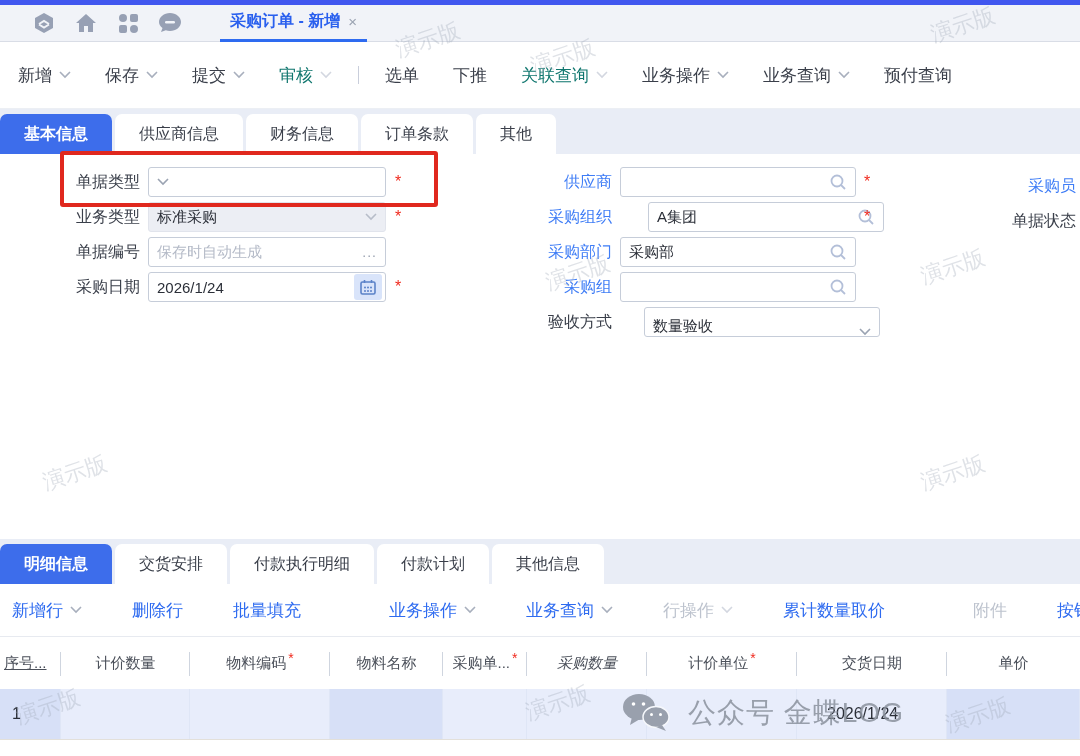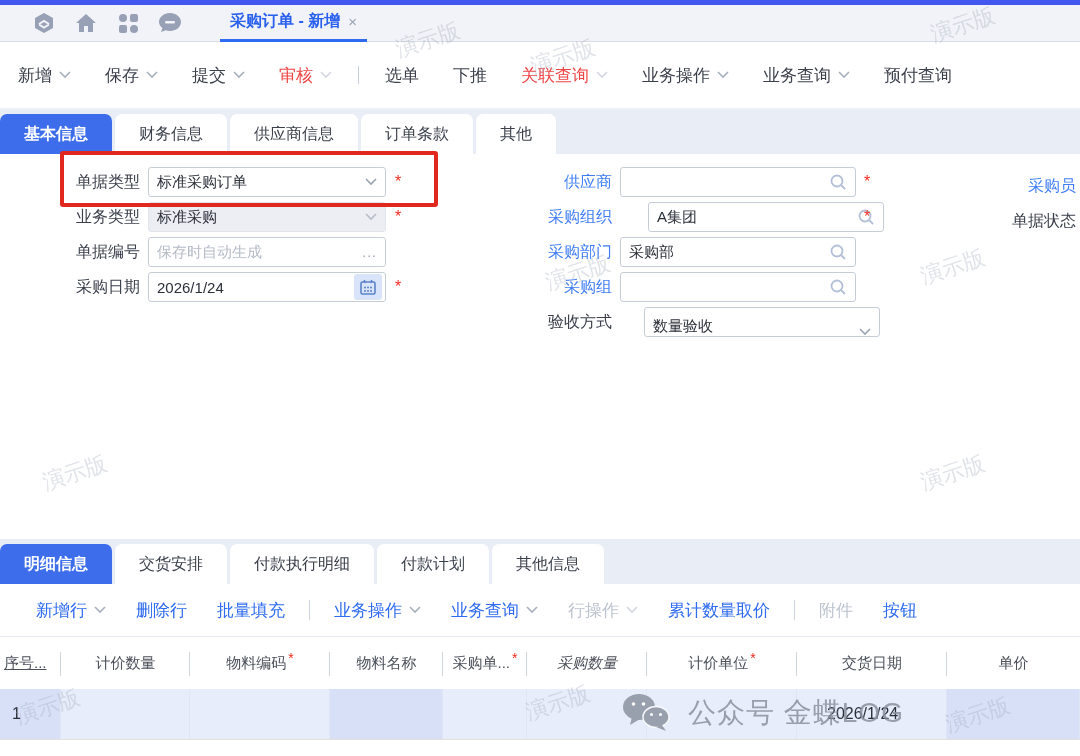--- a/index.html
+++ b/index.html
@@ -16,21 +16,21 @@
   .doc-tab { margin-left:38px; height:37px; display:flex; align-items:center; gap:8px;
     border-bottom:3px solid #2e6bf0; padding:0 10px; }
   .doc-tab .t { color:#2a60ee; font-weight:bold; font-size:16px; }
   .doc-tab .x { color:#9aa2b1; font-size:15px; cursor:pointer; }
 
   
   .toolbar { height:67px; background:#fff; display:flex; align-items:center;
     padding-left:18px; border-bottom:1px solid #eceff4; white-space:nowrap; }
   .tb-item { font-size:17px; color:#3a3f4a; margin-right:34px; display:inline-flex;
     align-items:center; gap:7px; cursor:pointer; }
-  .tb-item.disabled { color:#ef4444; cursor:default; }
+  .tb-item.disabled { color:#0f766e; cursor:default; }
   .tb-sep { width:1px; height:18px; background:#c9cedb; margin:0 26px 0 -8px; }
   .chev { width:12px; height:8px; display:inline-block; }
 
   
   .tabstrip { background:#e9edf6; display:flex; align-items:flex-end; height:45px; padding-top:5px; }
   .tabstrip .tab { height:40px; display:flex; align-items:center; padding:0 24px;
     background:#fff; color:#3a3f4a; font-size:16px; border-radius:7px 7px 0 0;
     margin-right:3px; cursor:pointer; }
   .tabstrip .tab.active { background:#3d6deb; color:#fff; font-weight:bold; }
 
@@ -46,21 +46,21 @@
   .f-field.disabled { background:#eceef4; border-color:#e1e4ec; cursor:default; }
   .req { color:#f02a1e; font-size:16px; position:absolute; line-height:30px; }
   .mag { width:18px; height:18px; }
   .dots { color:#9aa2b1; font-size:14px; letter-spacing:1px; }
   .cal-btn { width:28px; height:26px; background:#d9e4fa; border-radius:3px; margin-right:-5px;
     display:flex; align-items:center; justify-content:center; cursor:pointer; }
   .red-annot { position:absolute; border:4px solid #e0281e; border-radius:3px; z-index:6; pointer-events:none; }
 
   
   .sub-toolbar { height:53px; background:#fff; display:flex; align-items:center;
-    padding-left:36px; border-bottom:1px solid #e7eaf0; white-space:nowrap; }
+    padding-left:12px; border-bottom:1px solid #e7eaf0; white-space:nowrap;gap:20px; }
   .st-item { font-size:17px; color:#2e6bf0; margin-right:30px; display:inline-flex;
     align-items:center; gap:7px; cursor:pointer; }
   .st-item.disabled { color:#bdc3ce; cursor:default; }
   .st-sep { width:1px; height:20px; background:#ccd2dd; margin:0 24px 0 -6px; }
 
   
   .grid-head { height:52px; display:flex; background:#fff; }
   .gh-cell { position:relative; display:flex; align-items:center; justify-content:center;
     font-size:15px; color:#4b505a; cursor:pointer; }
   .gh-cell:first-child { justify-content:flex-start; padding-left:4px; }
@@ -174,38 +174,37 @@
     <span class="tb-item">
       <span>预付查询</span>
     </span>
   </div>
 
   <div class="tabstrip">
     <span class="tab active">
         <span>基本信息</span>
       </span>
     <span class="tab">
+        <span>供应商信息</span>
+      </span>
+    <span class="tab">
         <span>财务信息</span>
-      </span>
-    <span class="tab">
-        <span>供应商信息</span>
       </span>
     <span class="tab">
         <span>订单条款</span>
       </span>
     <span class="tab">
         <span>其他</span>
       </span>
   </div>
 
   <div class="form-area">
 
     <span class="f-label" style="left:30px; top:13px;">单据类型</span>
     <div class="f-field" style="left:148px; top:13px; width:238px;">
-      <span class="val">标准采购订单</span>
       <svg class="chev" viewBox="0 0 12 8">
           <polyline points="1,1 6,6 11,1" fill="none" stroke="#9aa3b2" stroke-width="1.6"></polyline>
         </svg>
     </div>
     <span class="req" style="left:395px; top:13px;">*</span>
 
     <span class="f-label" style="left:30px; top:48px;">业务类型</span>
     <div class="f-field disabled" style="left:148px; top:48px; width:238px;">
       <span class="val">标准采购</span>
       <svg class="chev" viewBox="0 0 12 8">

